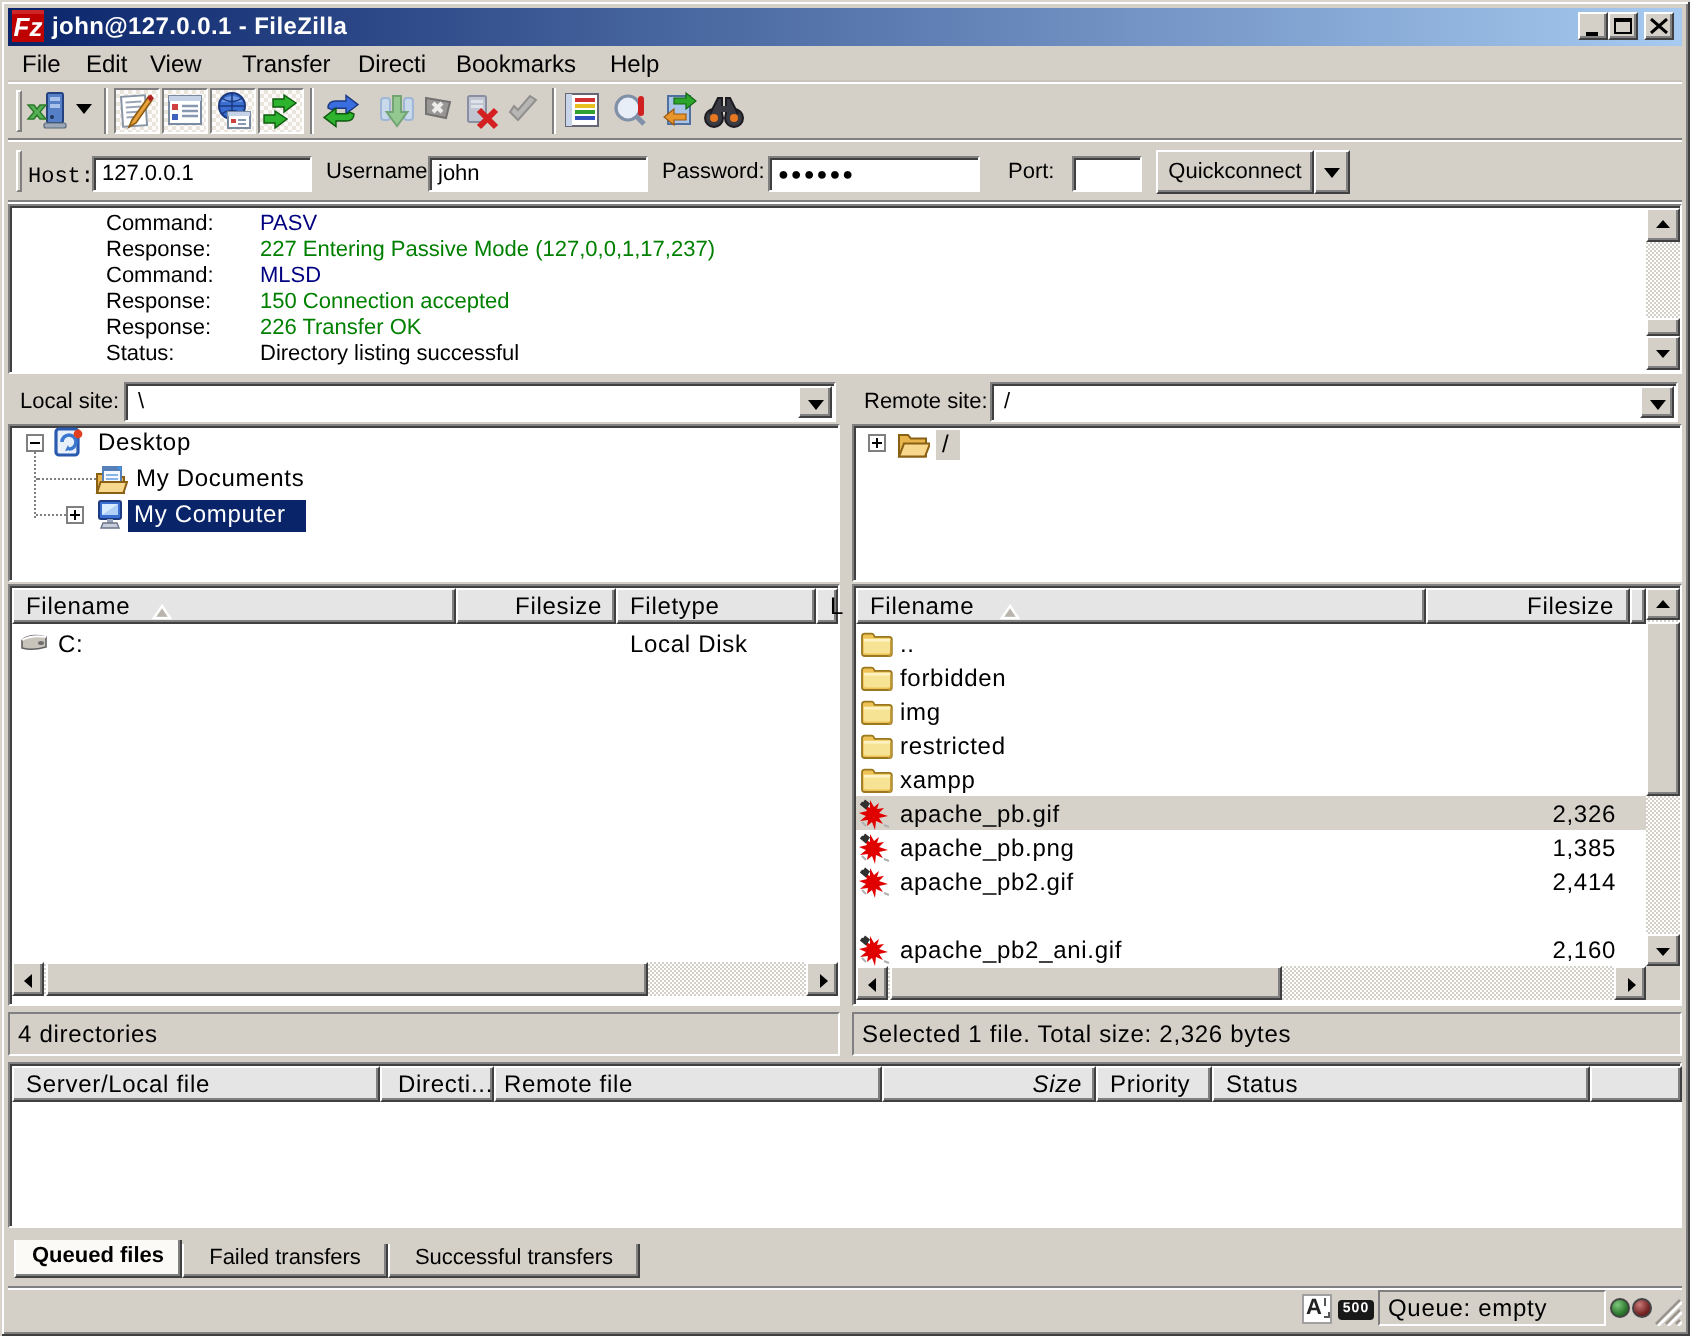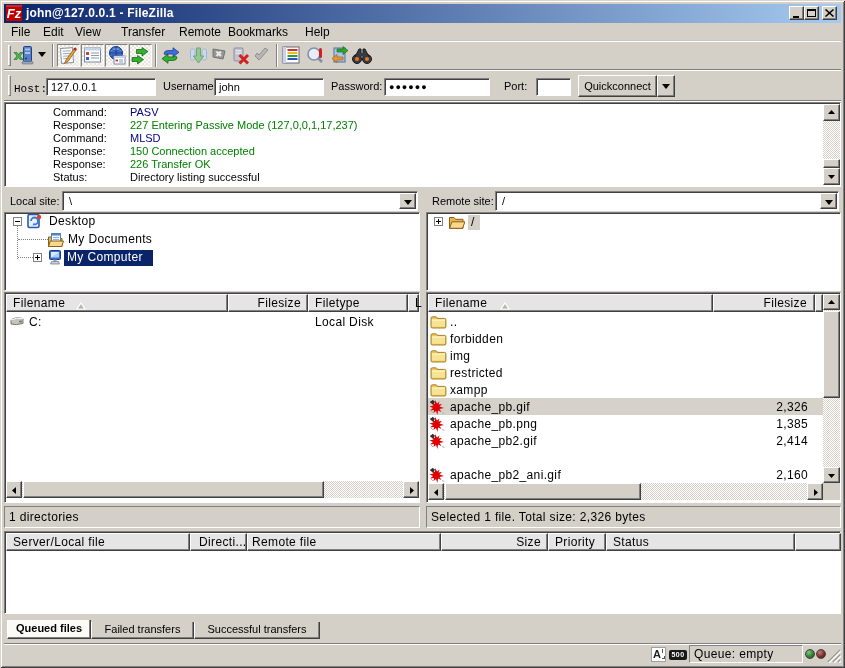--- a/index.html
+++ b/index.html
@@ -55,21 +55,21 @@
         <path d="M0.5 0.5 L8.5 7.5 M8.5 0.5 L0.5 7.5" stroke="#000" stroke-width="1.5"></path>
       </svg>
   </div>
 </div>
 
 <div class="abs" style="left:0; top:23px; width:845px; height:18px; font-size:12px;">
   <span class="abs" style="left:11px; top:2px;">File</span>
   <span class="abs" style="left:43px; top:2px;">Edit</span>
   <span class="abs" style="left:75px; top:2px;">View</span>
   <span class="abs" style="left:121px; top:2px;">Transfer</span>
-  <span class="abs" style="left:179px; top:2px;">Remote</span>
+  <span class="abs" style="left:179px; top:2px;">Directi</span>
   <span class="abs" style="left:228px; top:2px;">Bookmarks</span>
   <span class="abs" style="left:305px; top:2px;">Help</span>
 </div>
 <div class="abs" style="left:4px; top:40px; width:837px; height:1px; background:#c8c4bc;"></div>
 <div class="abs" style="left:4px; top:41px; width:837px; height:1px; background:#fff;"></div>
 
 <div id="toolbar" class="abs" style="left:4px; top:42px; width:837px; height:27px;">
   <div class="abs" style="left:4px; top:3px; width:3px; height:21px; background:#d4d0c8; border:1px solid; border-color:#fff #808080 #808080 #fff;"></div>
   <svg class="abs" style="left:9px; top:3px;" width="21" height="21" viewBox="0 0 21 21">
     <rect x="10.5" y="1.5" width="8" height="15" rx="1" fill="#5580c8" stroke="#26427e"></rect>
@@ -421,29 +421,29 @@
     <div class="rb abs" style="left:17px; top:0; width:196px; height:17px;"></div>
     <div class="rb abs" style="right:0; top:0; width:16px; height:17px;">
         <svg class="abs" style="left:6px; top:5px;" width="5" height="8" viewBox="0 0 5 8">
           <path d="M0 0 L0 7 L4 3.5 Z" fill="#000"></path>
         </svg>
       </div>
   </div>
   <div class="abs" style="left:396px; top:190px; width:17px; height:17px; background:#d4d0c8;"></div>
 </div>
 
-<div class="sb2 abs f12" style="left:4px; top:506px; width:416px; height:22px; line-height:20px; padding-left:4px; background:#d4d0c8;">1 directories</div>
+<div class="sb2 abs f12" style="left:4px; top:506px; width:416px; height:22px; line-height:20px; padding-left:4px; background:#d4d0c8;">4 directories</div>
 <div class="sb2 abs f12" style="left:426px; top:506px; width:415px; height:22px; line-height:20px; padding-left:4px; background:#d4d0c8;">Selected 1 file. Total size: 2,326 bytes</div>
 
 <div id="queue" class="sb abs f12" style="left:4px; top:531px; width:837px; height:83px;">
   <div class="abs" style="left:1px; top:1px; width:835px; height:18px;">
     <div class="hdr abs" style="left:0; top:0; width:184px; height:18px; line-height:16px; padding-left:6px;">Server/Local file</div>
     <div class="hdr abs" style="left:184px; top:0; width:57px; height:18px; line-height:16px; padding-left:8px; overflow:hidden; white-space:nowrap;">Directi...</div>
     <div class="hdr abs" style="left:241px; top:0; width:194px; height:18px; line-height:16px; padding-left:4px;">Remote file</div>
-    <div class="hdr abs" style="left:435px; top:0; width:107px; height:18px; line-height:16px; text-align:right; padding-right:6px;">Size</div>
+    <div class="hdr abs" style="left:435px; top:0; width:107px; height:18px; line-height:16px; text-align:right; padding-right:6px;font-style:italic;">Size</div>
     <div class="hdr abs" style="left:542px; top:0; width:58px; height:18px; line-height:16px; padding-left:6px;">Priority</div>
     <div class="hdr abs" style="left:600px; top:0; width:189px; height:18px; line-height:16px; padding-left:6px;">Status</div>
     <div class="hdr abs" style="left:789px; top:0; width:46px; height:18px;"></div>
   </div>
 </div>
 
 <div id="tabs" class="abs" style="left:4px; top:619px; width:837px; height:22px;">
   <div class="abs" style="left:3px; top:1px; width:84px; height:19px; background:#fbfaf7; border:1px solid; border-color:#fff #404040 #404040 #fff; border-top:none; box-shadow:inset -1px -1px 0 #808080; text-align:center; line-height:17px; font-weight:bold; z-index:2;">Queued files</div>
   <div class="abs" style="left:87px; top:3px; width:103px; height:17px; background:#d4d0c8; border:1px solid; border-color:#fff #404040 #404040 #fff; border-top:none; box-shadow:inset -1px -1px 0 #808080; text-align:center; line-height:15px;">Failed transfers</div>
   <div class="abs" style="left:190px; top:3px; width:126px; height:17px; background:#d4d0c8; border:1px solid; border-color:#fff #404040 #404040 #fff; border-top:none; box-shadow:inset -1px -1px 0 #808080; text-align:center; line-height:15px;">Successful transfers</div>

